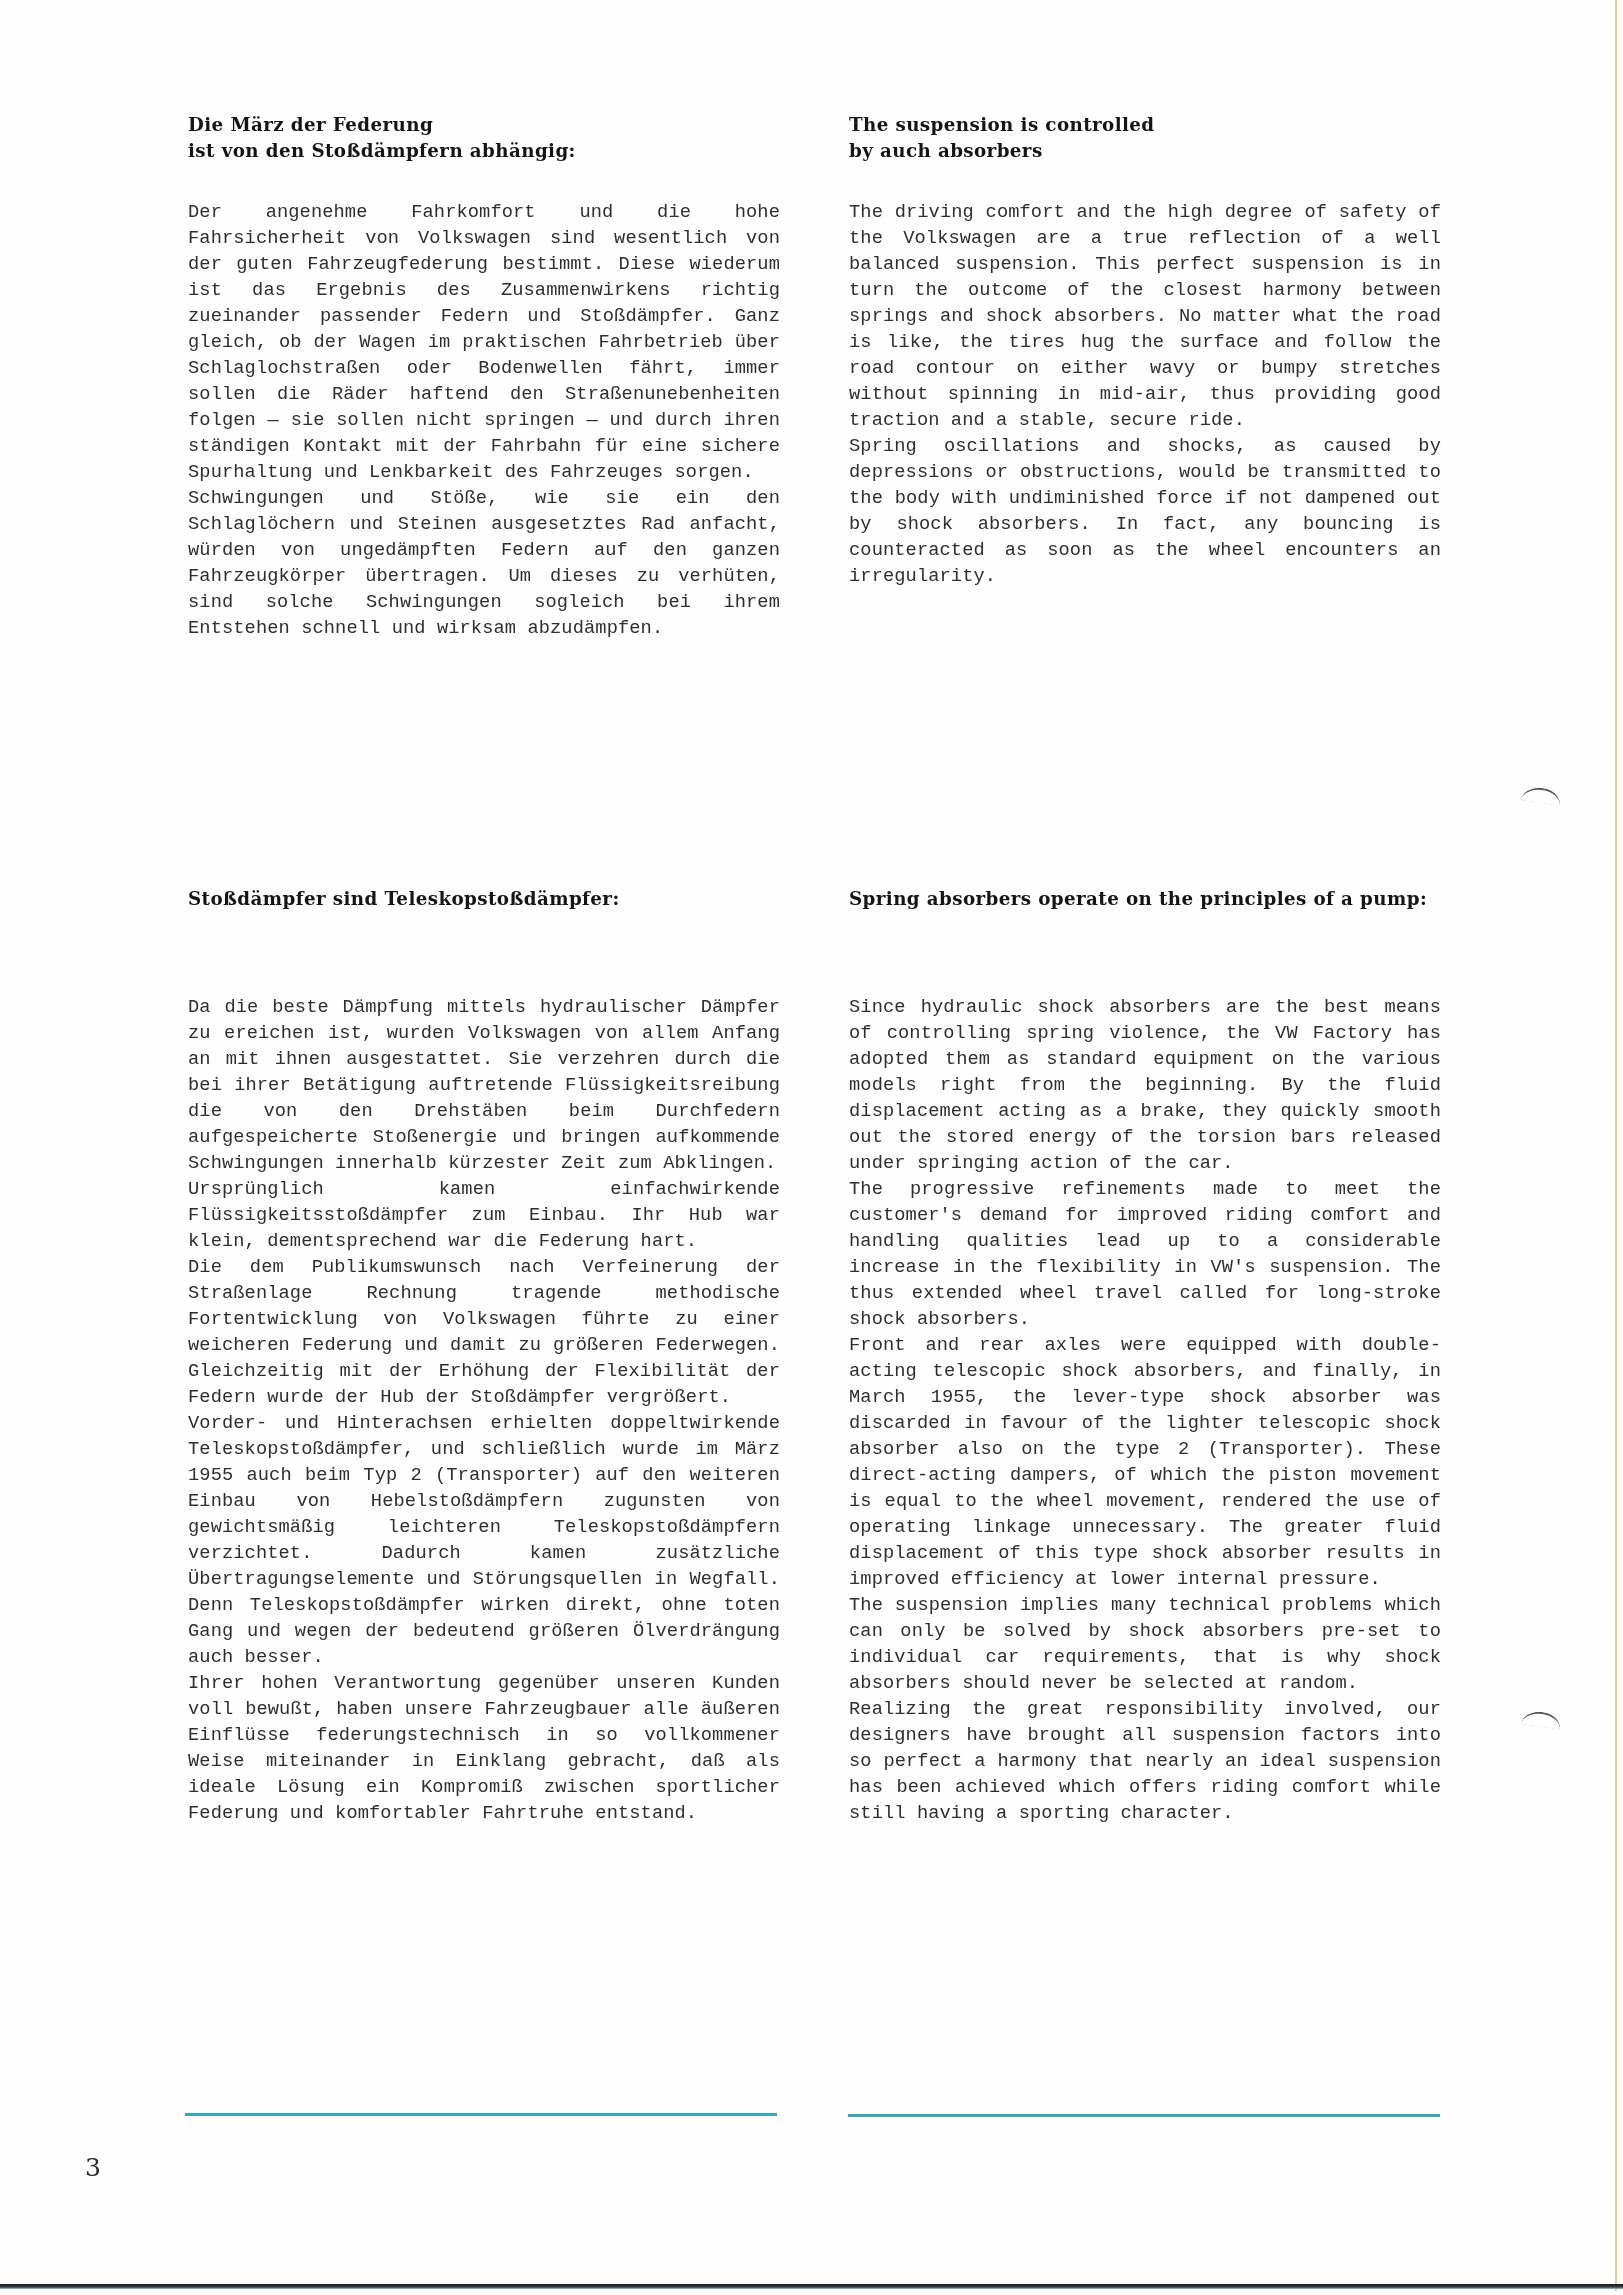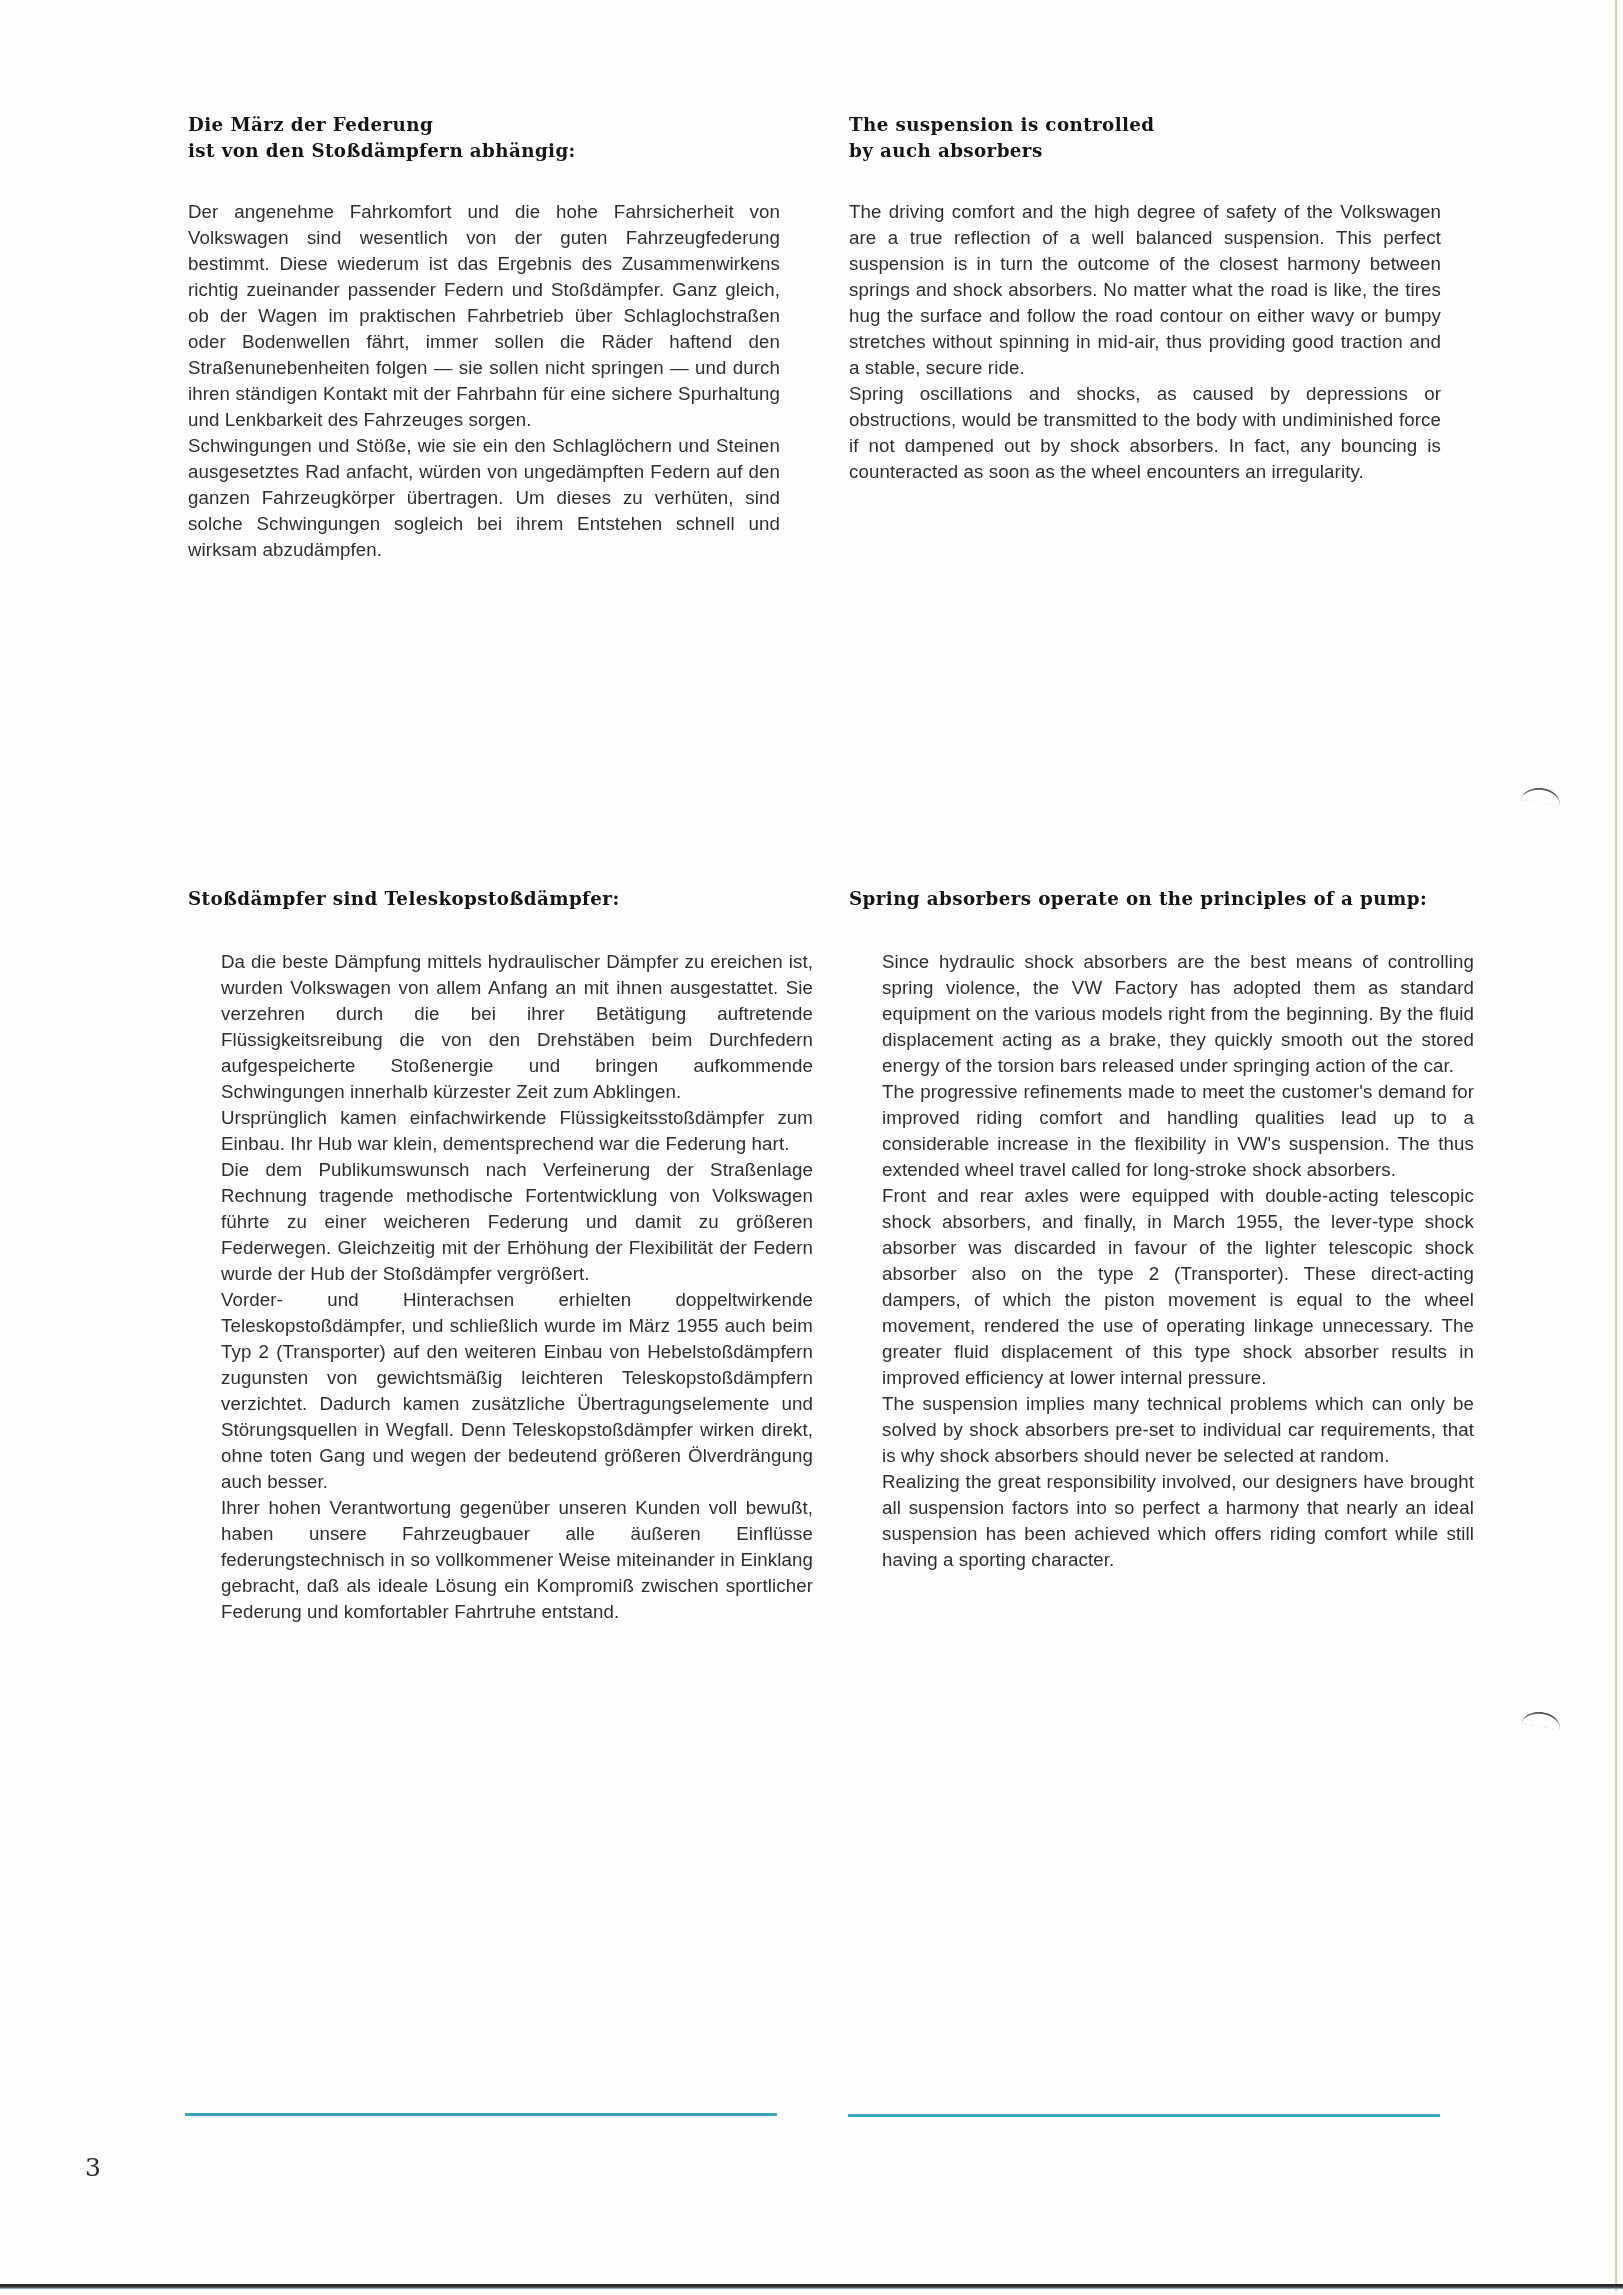--- a/index.html
+++ b/index.html
@@ -38,38 +38,38 @@
       font-weight: bold;
       font-size: 18.3px;
       line-height: 26px;
       color: #151515;
       margin: 0;
       letter-spacing: 0.4px;
       white-space: pre-line;
     }
     .body-text {
       margin: 0;
-      font-family: Liberation Sans, sans-serif;
+      font-family: Liberation Mono, monospace;
       font-size: 18.7px;
       line-height: 26px;
       color: #2e2e2e;
       text-align: justify;
       hyphens: manual;
       letter-spacing: 0.1px;
     }
     .body-text p {
       margin: 0;
     }
 
     
     .s-top .heading { position: absolute; top: 112px; left: 0; width: 100%; }
     .s-top .body-text { position: absolute; top: 199px; left: 0; width: 100%; }
 
     .s-bottom .heading { position: absolute; top: 886px; left: 0; width: 100%; }
-    .s-bottom .body-text { position: absolute; top: 949px; left: 0; width: 100%; margin-left: 33px; }
+    .s-bottom .body-text { position: absolute; top: 994px; left: 0; width: 100%; }
 
     .rule {
       position: absolute;
       height: 2.6px;
       background: #3aa7b5;
       top: 2113px;
     }
     .rule-left  { left: 185px; width: 592px; }
     .rule-right { left: 848px; width: 592px; top: 2114px; }
 

